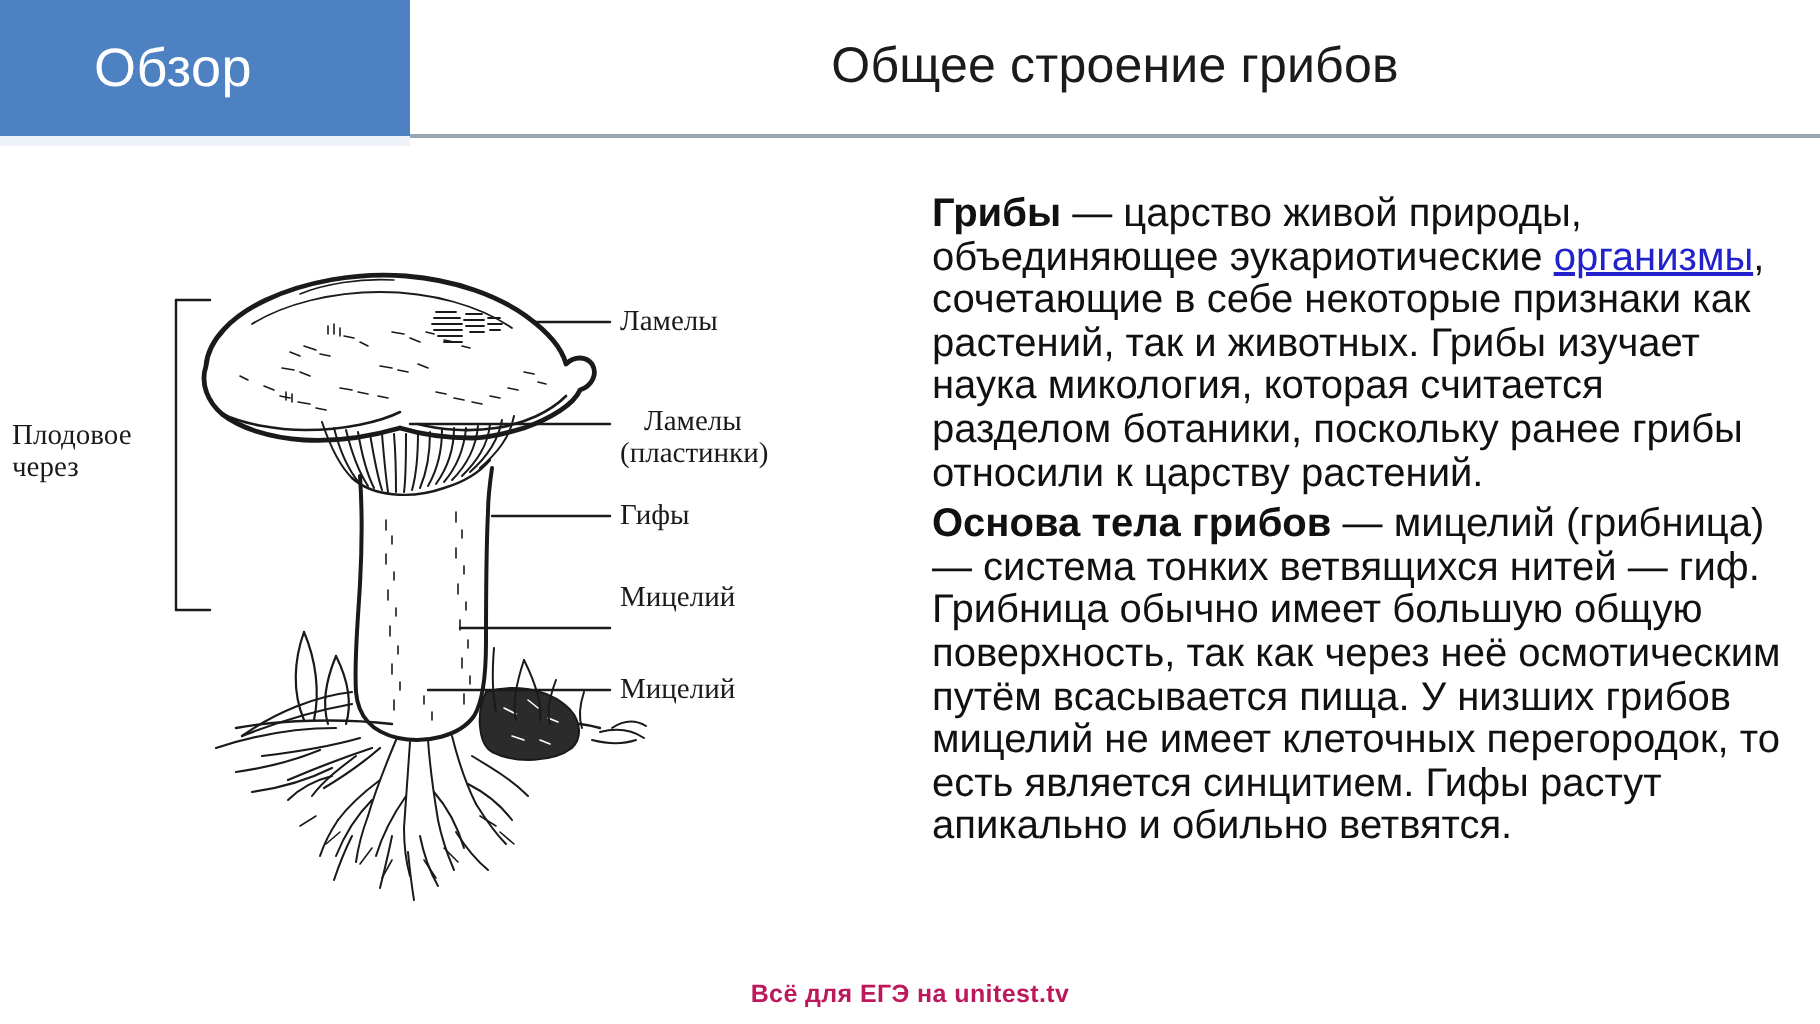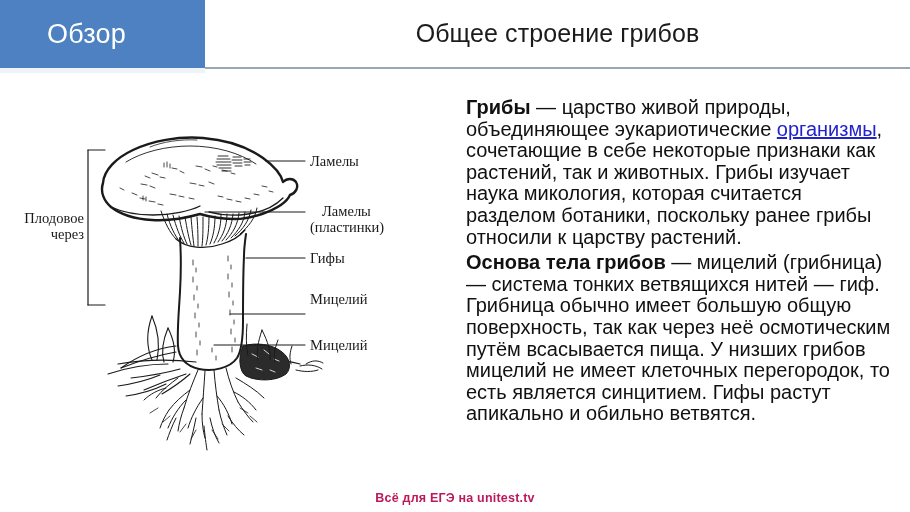--- a/index.html
+++ b/index.html
@@ -45,21 +45,21 @@
   .fig-svg { position: absolute; left: 0; top: 0; }
 
   .dlabel {
     position: absolute;
     font-family: "Liberation Serif", serif;
     font-size: 14.5px;
     color: #1a1a1a;
     white-space: nowrap;
     line-height: 1.12;
   }
-  .dlabel.center { text-align: right; }
+  .dlabel.center { text-align: left; }
 
   
   .textcol {
     position: absolute; left: 466px; top: 97px; width: 430px;
   }
   .para {
     font-size: 20px; line-height: 21.6px; color: #111111;
     text-align: left;
   }
   .para + .para { margin-top: 4px; }

